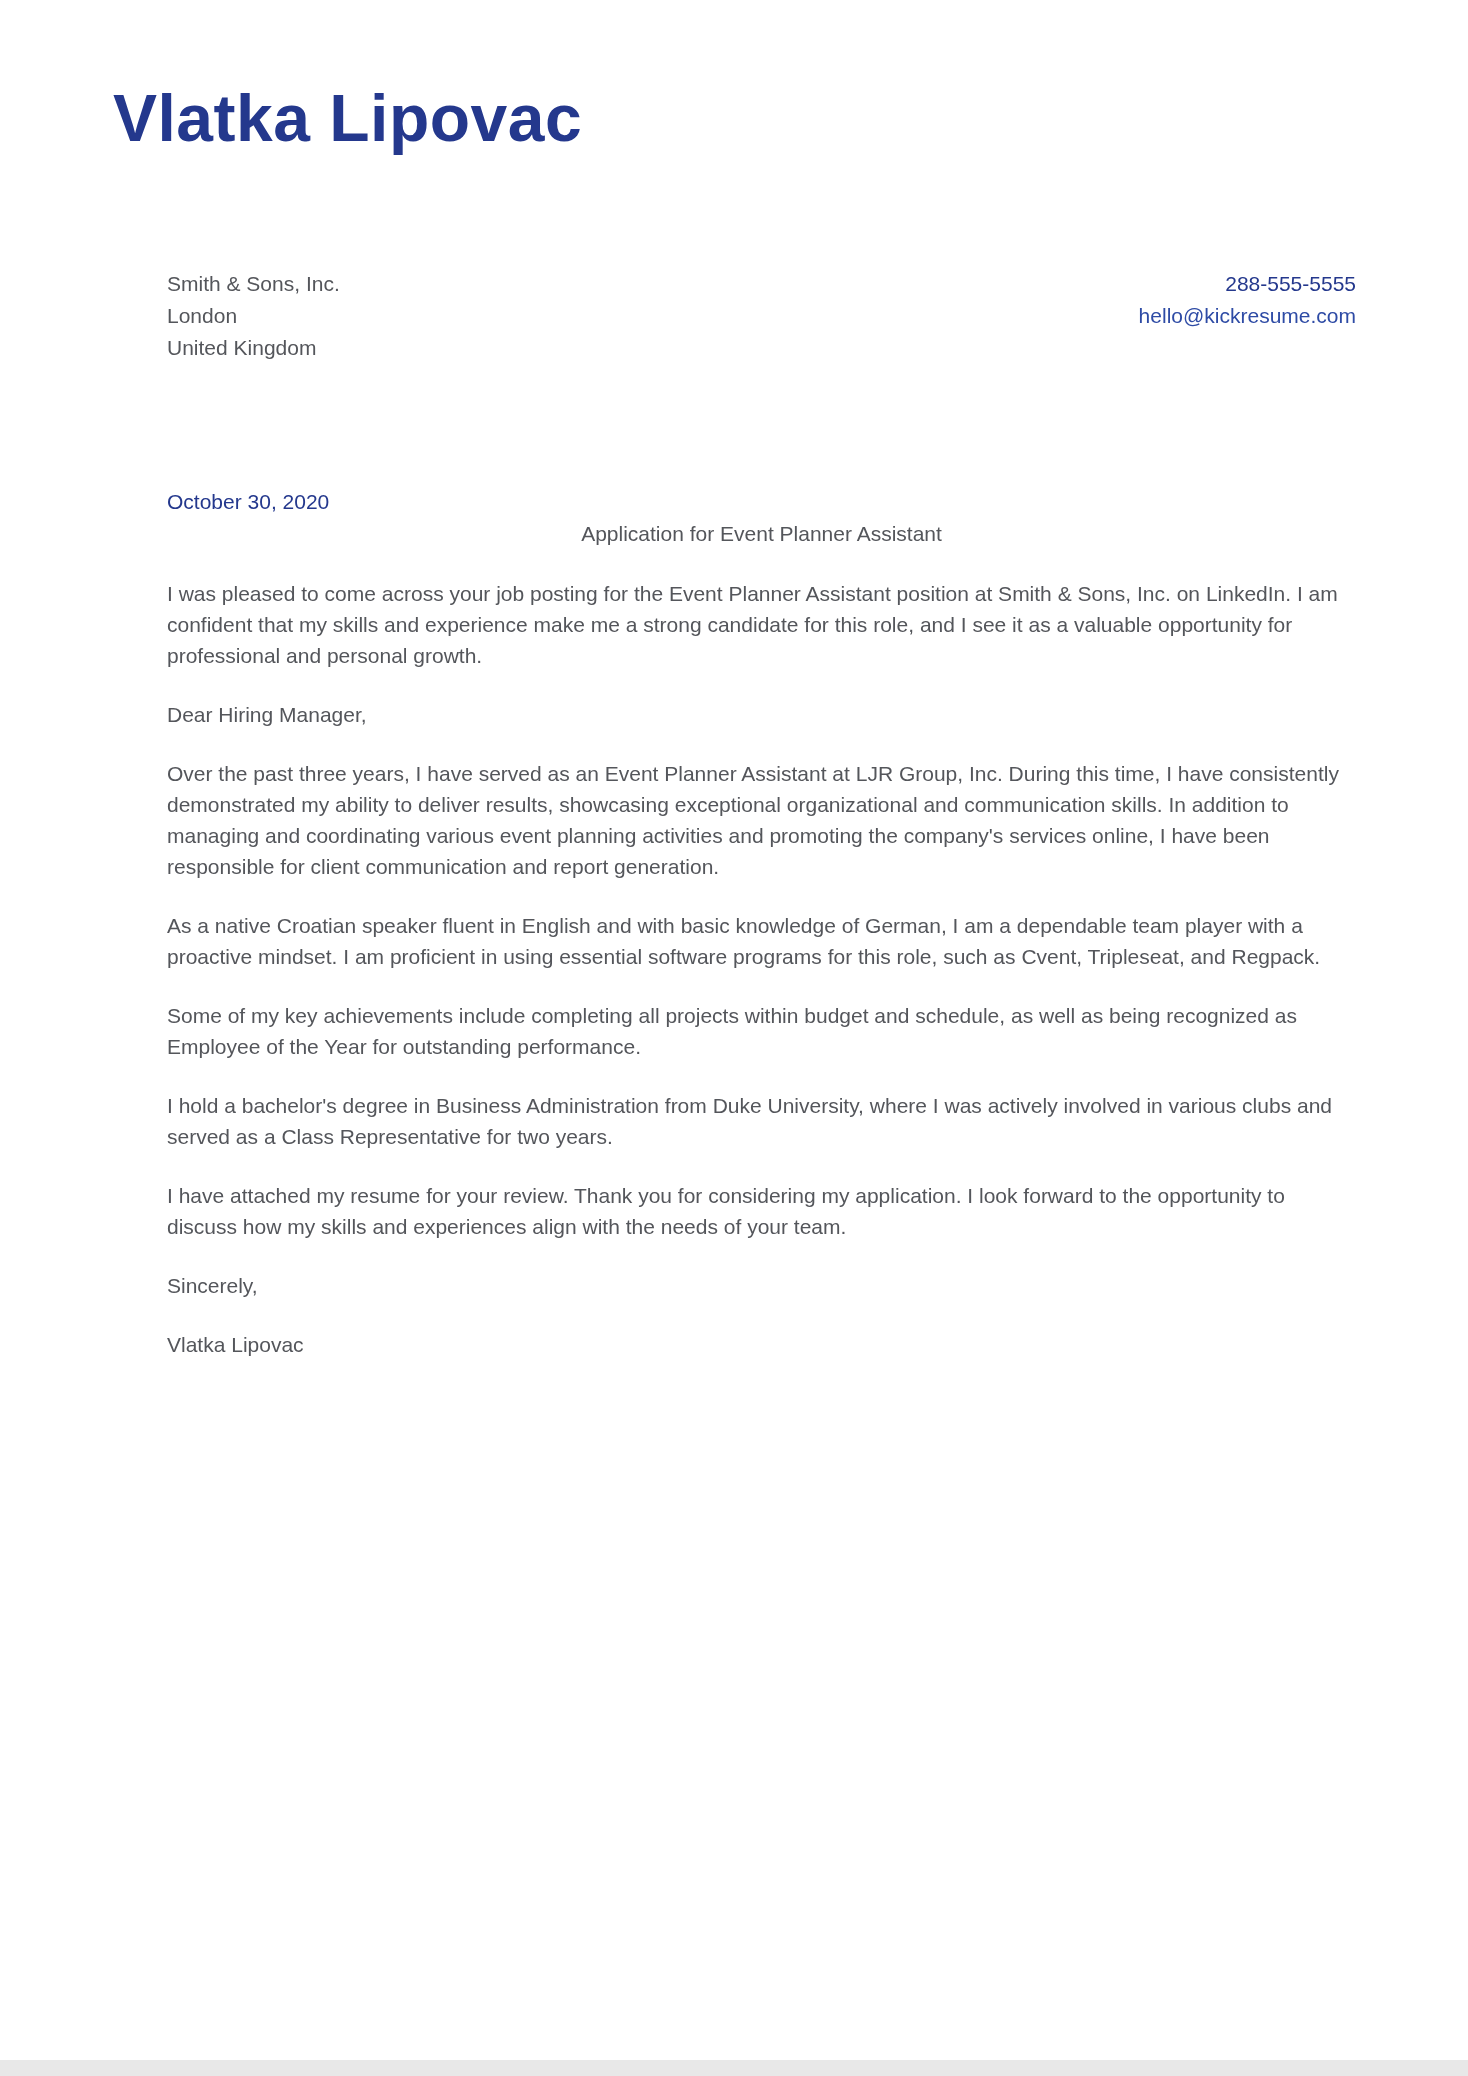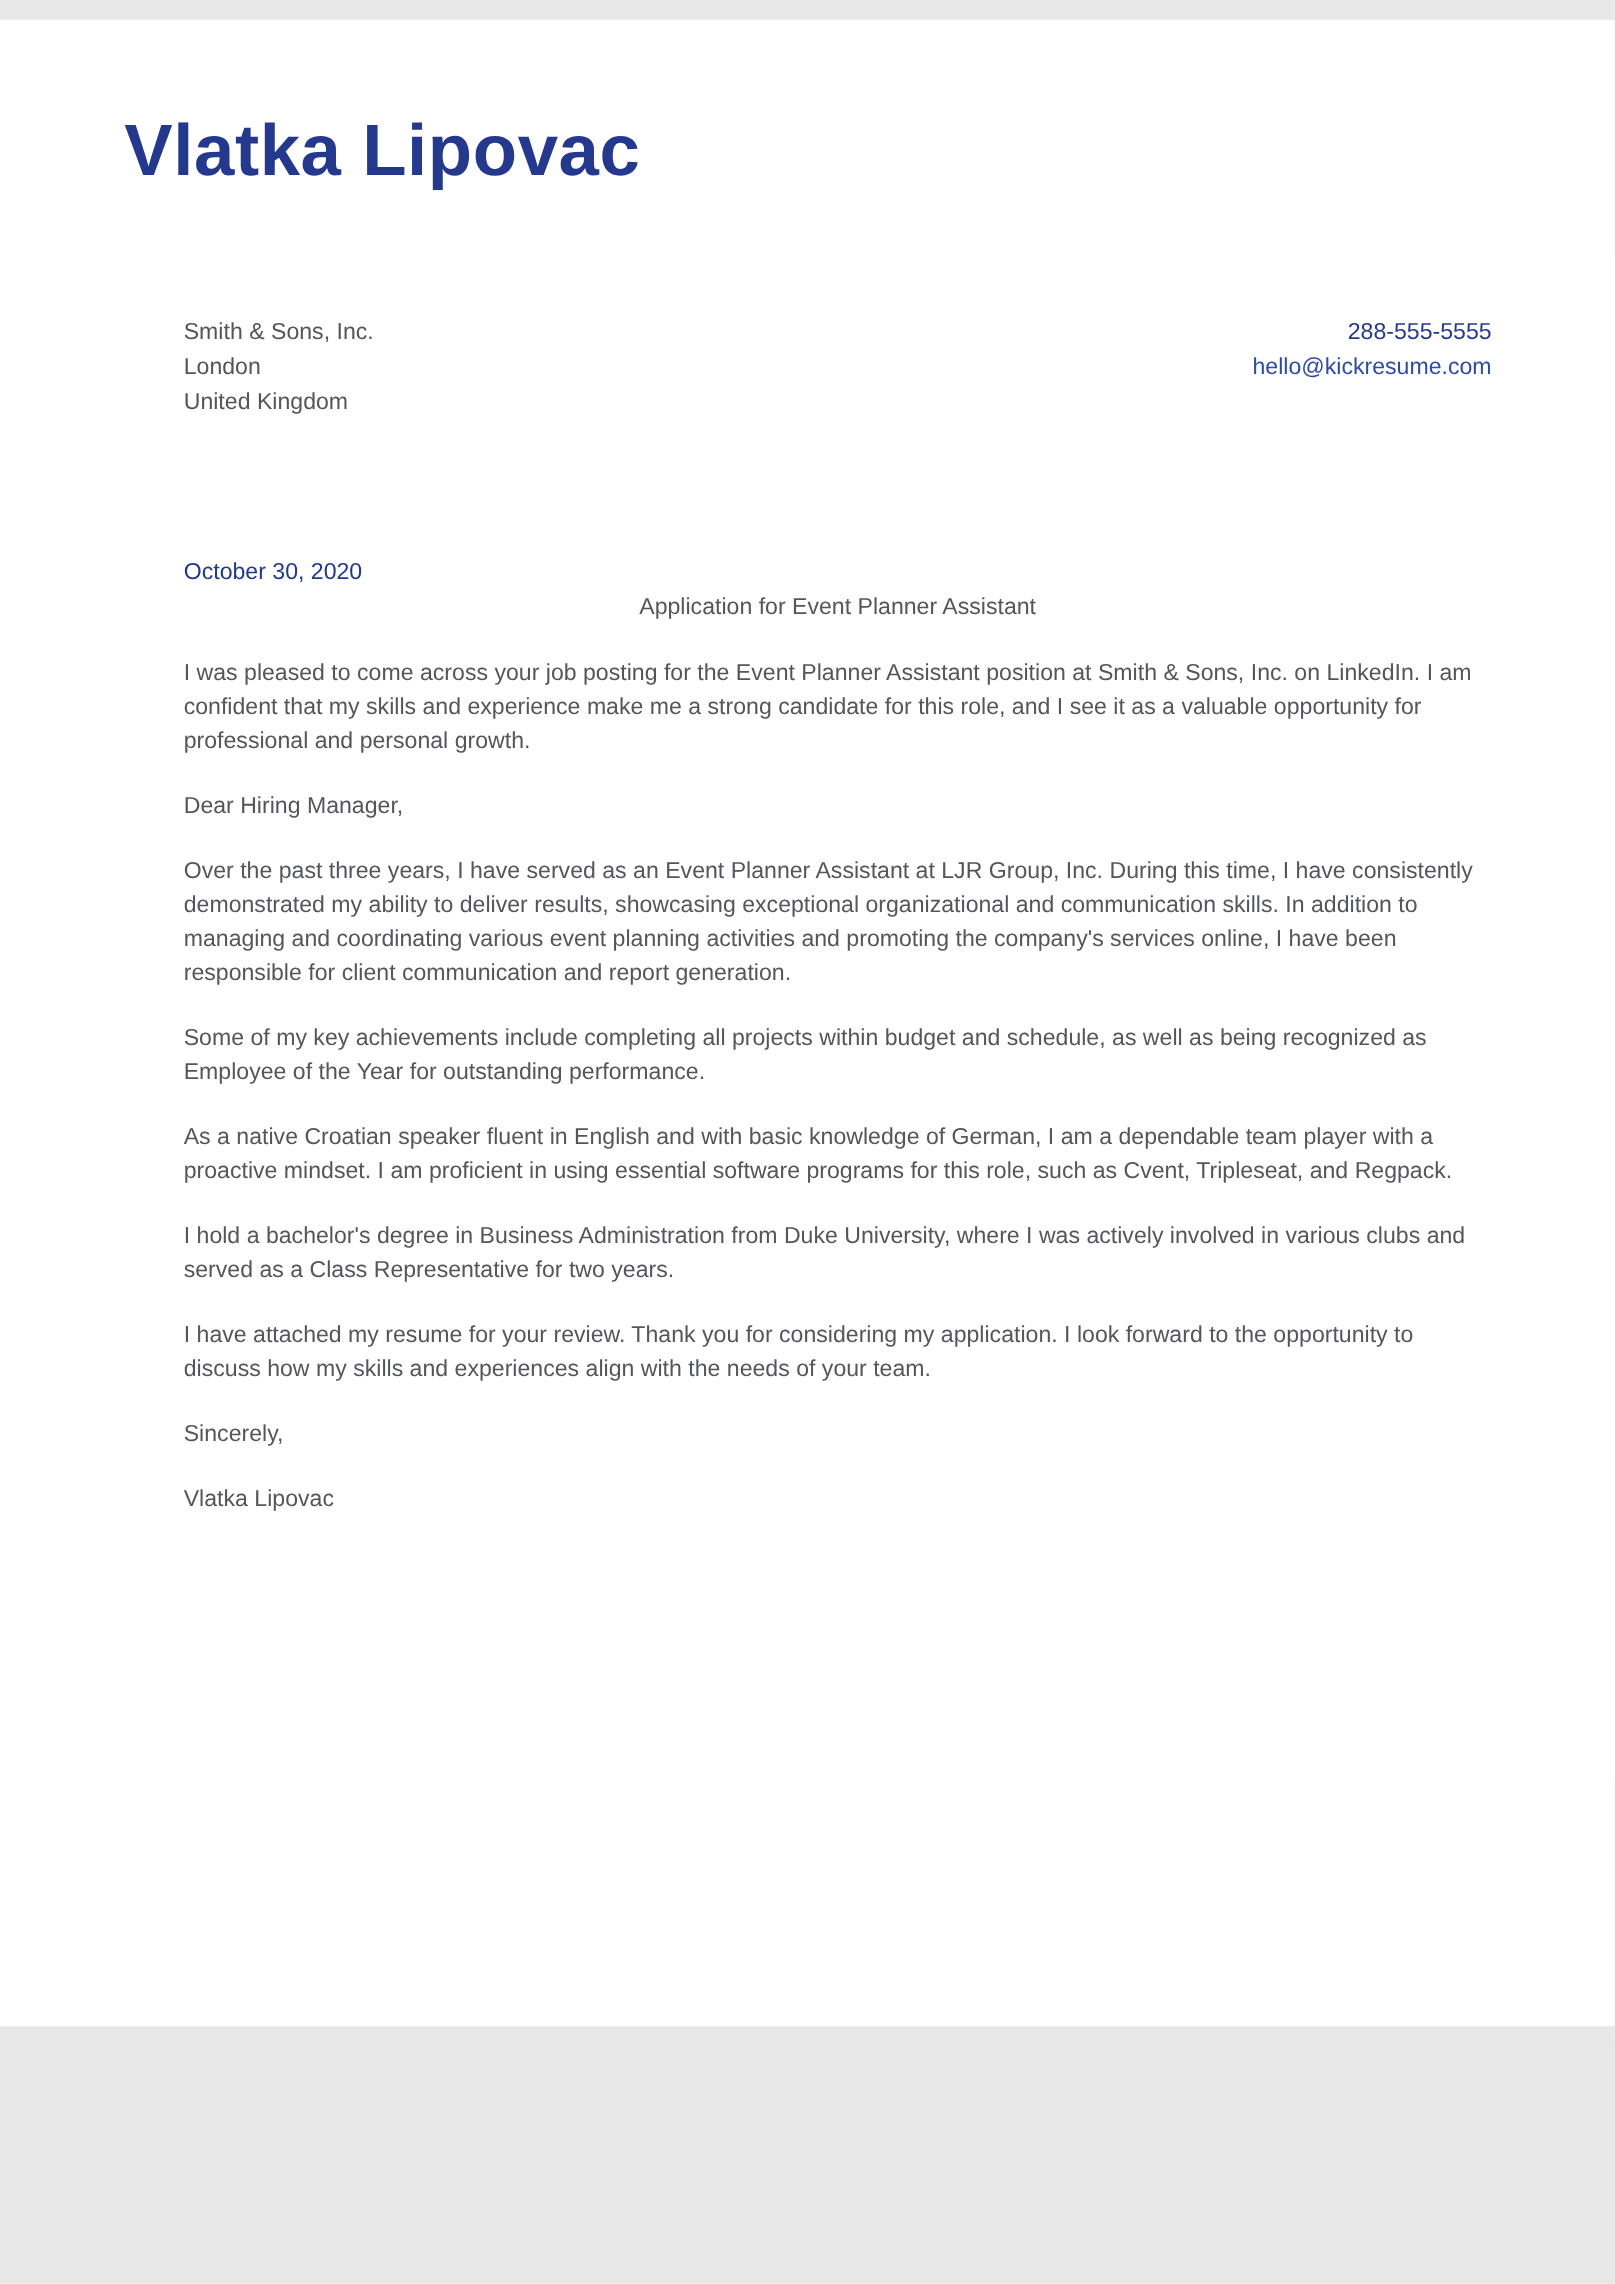--- a/index.html
+++ b/index.html
@@ -6,22 +6,22 @@
     --accent:#24388D;
     --link:#2E4BA5;
     --text:#54565B;
     --bg:#FFFFFF;
   }
   *{box-sizing:border-box;}
   html,body{margin:0;padding:0;background:#e8e8e8;}
   .page{
     position:relative;
     width:1468px;
-    height:1824px;
-    margin:18px auto;
+    height:2060px;
+    margin:0 auto;
     background:var(--bg);
     overflow:hidden;
     font-family:"Liberation Sans","DejaVu Sans",sans-serif;
     color:var(--text);
   }
   .name{
     position:absolute;
     left:113px;
     top:85px;
     margin:0;
@@ -97,22 +97,22 @@
       </div>
     </div>
 
     <div class="date">October 30, 2020</div>
     <div class="subject">Application for Event Planner Assistant</div>
 
     <p>I was pleased to come across your job posting for the Event Planner Assistant position at Smith &amp; Sons, Inc. on LinkedIn. I am confident that my skills and experience make me a strong candidate for this role, and I see it as a valuable opportunity for professional and personal growth.</p>
 
     <p>Dear Hiring Manager,</p>
     <p>Over the past three years, I have served as an Event Planner Assistant at LJR Group, Inc. During this time, I have consistently demonstrated my ability to deliver results, showcasing exceptional organizational and communication skills. In addition to managing and coordinating various event planning activities and promoting the company's services online, I have been responsible for client communication and report generation.</p>
+    <p>As a native Croatian speaker fluent in English and with basic knowledge of German, I am a dependable team player with a proactive mindset. I am proficient in using essential software programs for this role, such as Cvent, Tripleseat, and Regpack.</p>
     <p>Some of my key achievements include completing all projects within budget and schedule, as well as being recognized as Employee of the Year for outstanding performance.</p>
-    <p>As a native Croatian speaker fluent in English and with basic knowledge of German, I am a dependable team player with a proactive mindset. I am proficient in using essential software programs for this role, such as Cvent, Tripleseat, and Regpack.</p>
     <p>I hold a bachelor's degree in Business Administration from Duke University, where I was actively involved in various clubs and served as a Class Representative for two years.</p>
     <p>I have attached my resume for your review. Thank you for considering my application. I look forward to the opportunity to discuss how my skills and experiences align with the needs of your team.</p>
 
     <p class="closing">Sincerely,</p>
     <p class="signature">Vlatka Lipovac</p>
 
   </div>
 </div>
 
 </body></html>

